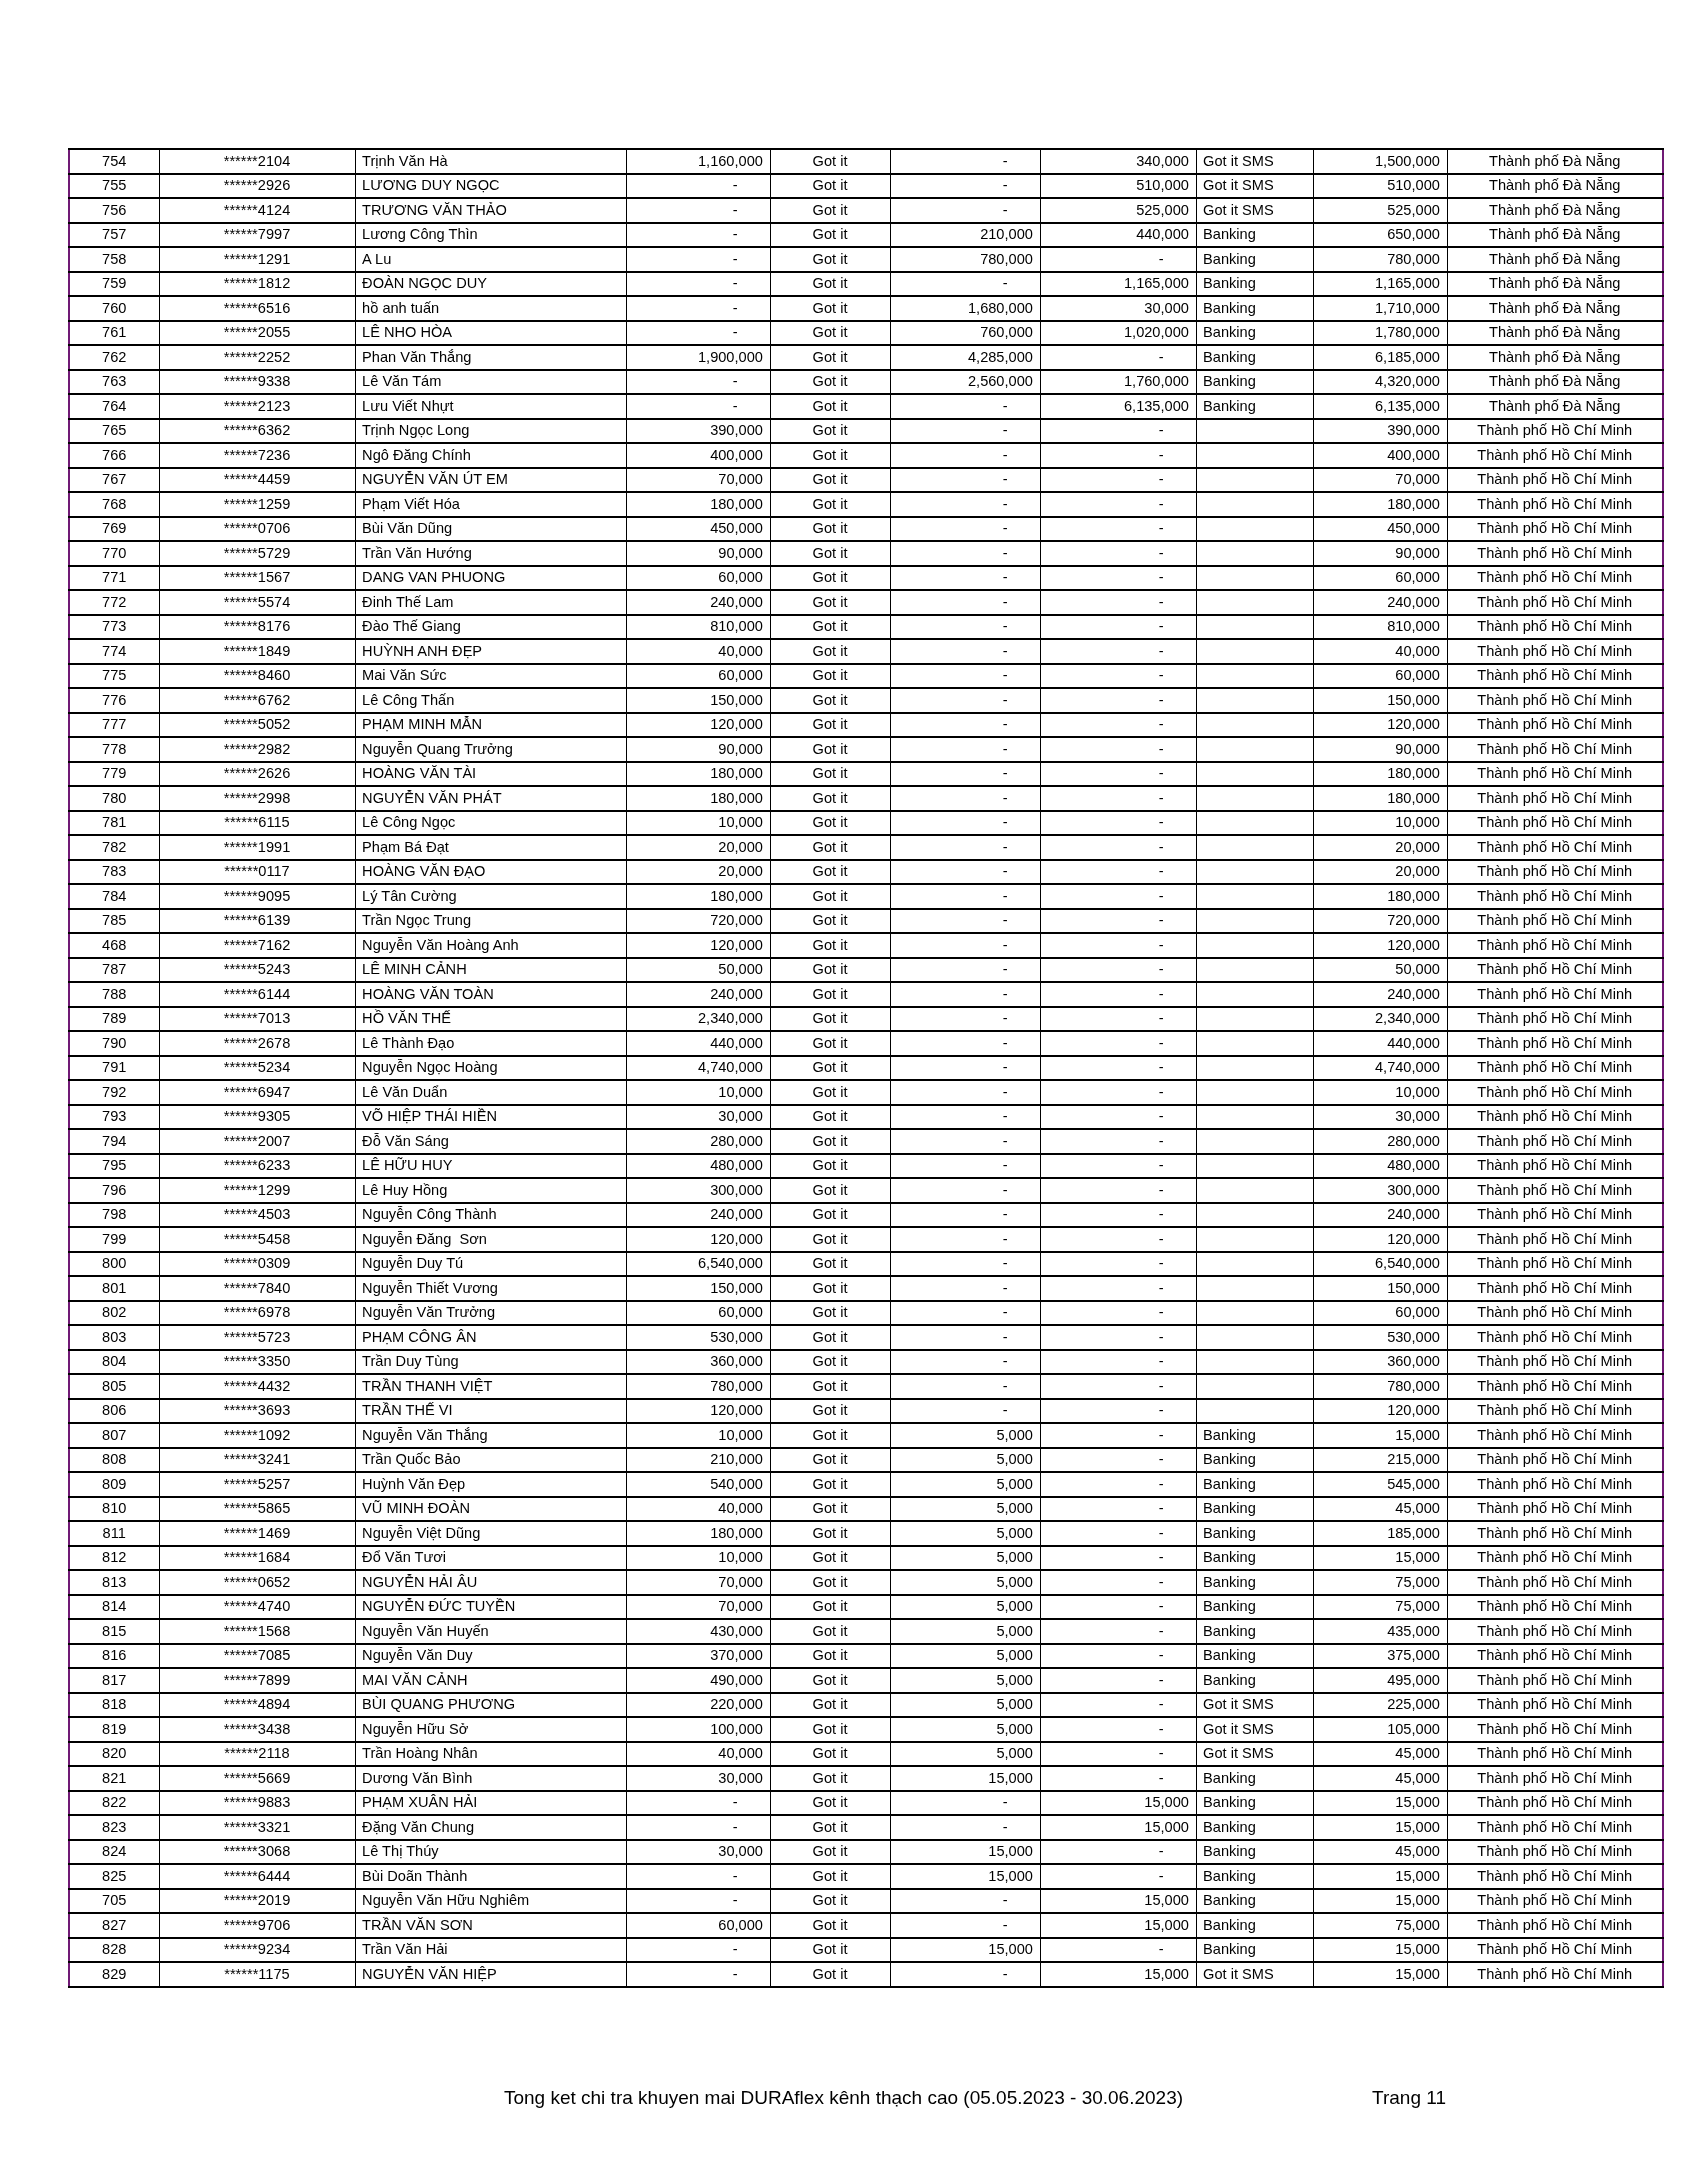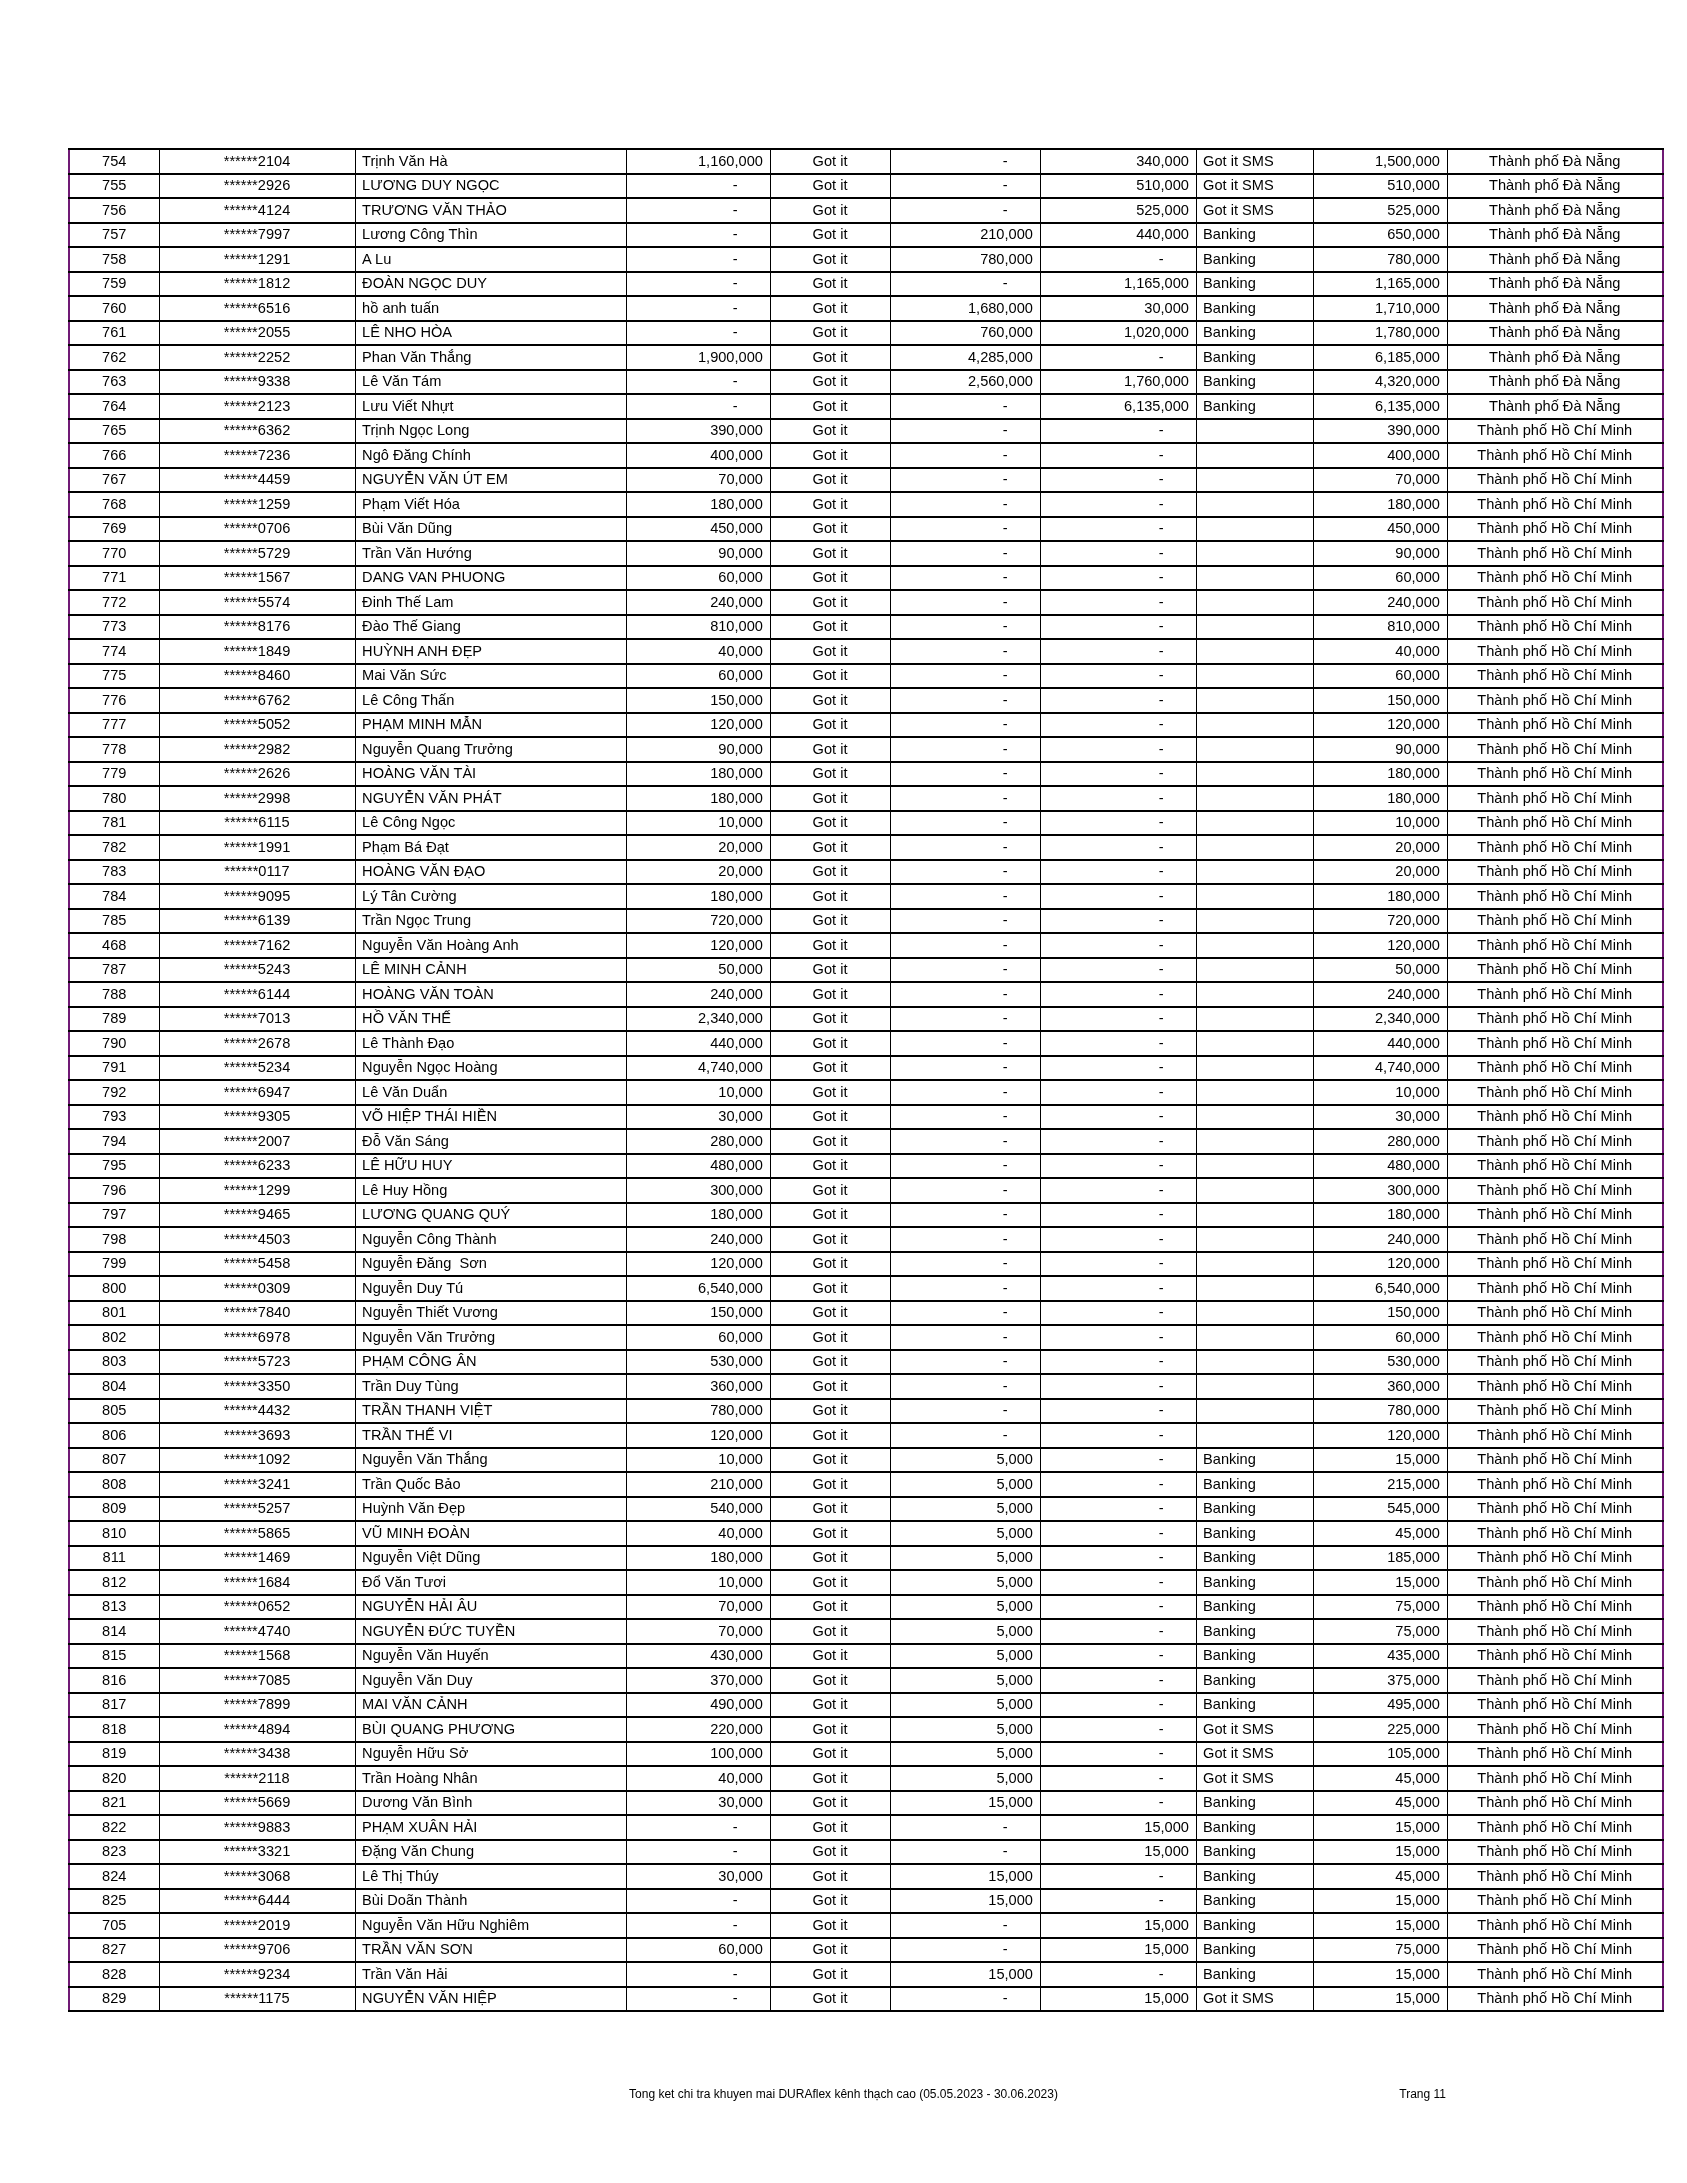--- a/index.html
+++ b/index.html
@@ -21,21 +21,21 @@
     border-top:2px solid #000;border-bottom:2px solid #000;
     font-size:14.6px;line-height:1;
     padding:0 6.6px;
     overflow:hidden;white-space:pre;
     vertical-align:middle;
   }
   td.ac{text-align:center;padding:0 2.6px;}
   td.al{text-align:left;padding-left:8px;}
   td.ar{text-align:right;padding-right:6.6px;}
   td.ar.dash{padding-right:32px;}
-  .footer{position:absolute;left:0;top:2087px;width:1486px;height:26.5px;font-size:12px;}
+  .footer{position:absolute;left:0;top:2087px;width:1486px;height:26.5px;font-size:19px;}
   .footer-title{position:absolute;left:0;width:1687px;text-align:center;}
   .footer-page{position:absolute;right:40px;top:0;margin-left:45px;}
 </style>
 </head>
 <body>
 
 <div class="page">
 
   <table class="payout">
     <colgroup>
@@ -561,32 +561,20 @@
           <td class="al">Lê Huy Hồng</td>
           <td class="ar">300,000</td>
           <td class="ac">Got it</td>
           <td class="ar dash">-</td>
           <td class="ar dash">-</td>
           <td class="al"></td>
           <td class="ar">300,000</td>
           <td class="ac">Thành phố Hồ Chí Minh</td>
         </tr>
         <tr>
-          <td class="ac">797</td>
-          <td class="ac">******9465</td>
-          <td class="al">LƯƠNG QUANG QUÝ</td>
-          <td class="ar">180,000</td>
-          <td class="ac">Got it</td>
-          <td class="ar dash">-</td>
-          <td class="ar dash">-</td>
-          <td class="al"></td>
-          <td class="ar">180,000</td>
-          <td class="ac">Thành phố Hồ Chí Minh</td>
-        </tr>
-        <tr>
           <td class="ac">798</td>
           <td class="ac">******4503</td>
           <td class="al">Nguyễn Công Thành</td>
           <td class="ar">240,000</td>
           <td class="ac">Got it</td>
           <td class="ar dash">-</td>
           <td class="ar dash">-</td>
           <td class="al"></td>
           <td class="ar">240,000</td>
           <td class="ac">Thành phố Hồ Chí Minh</td>

